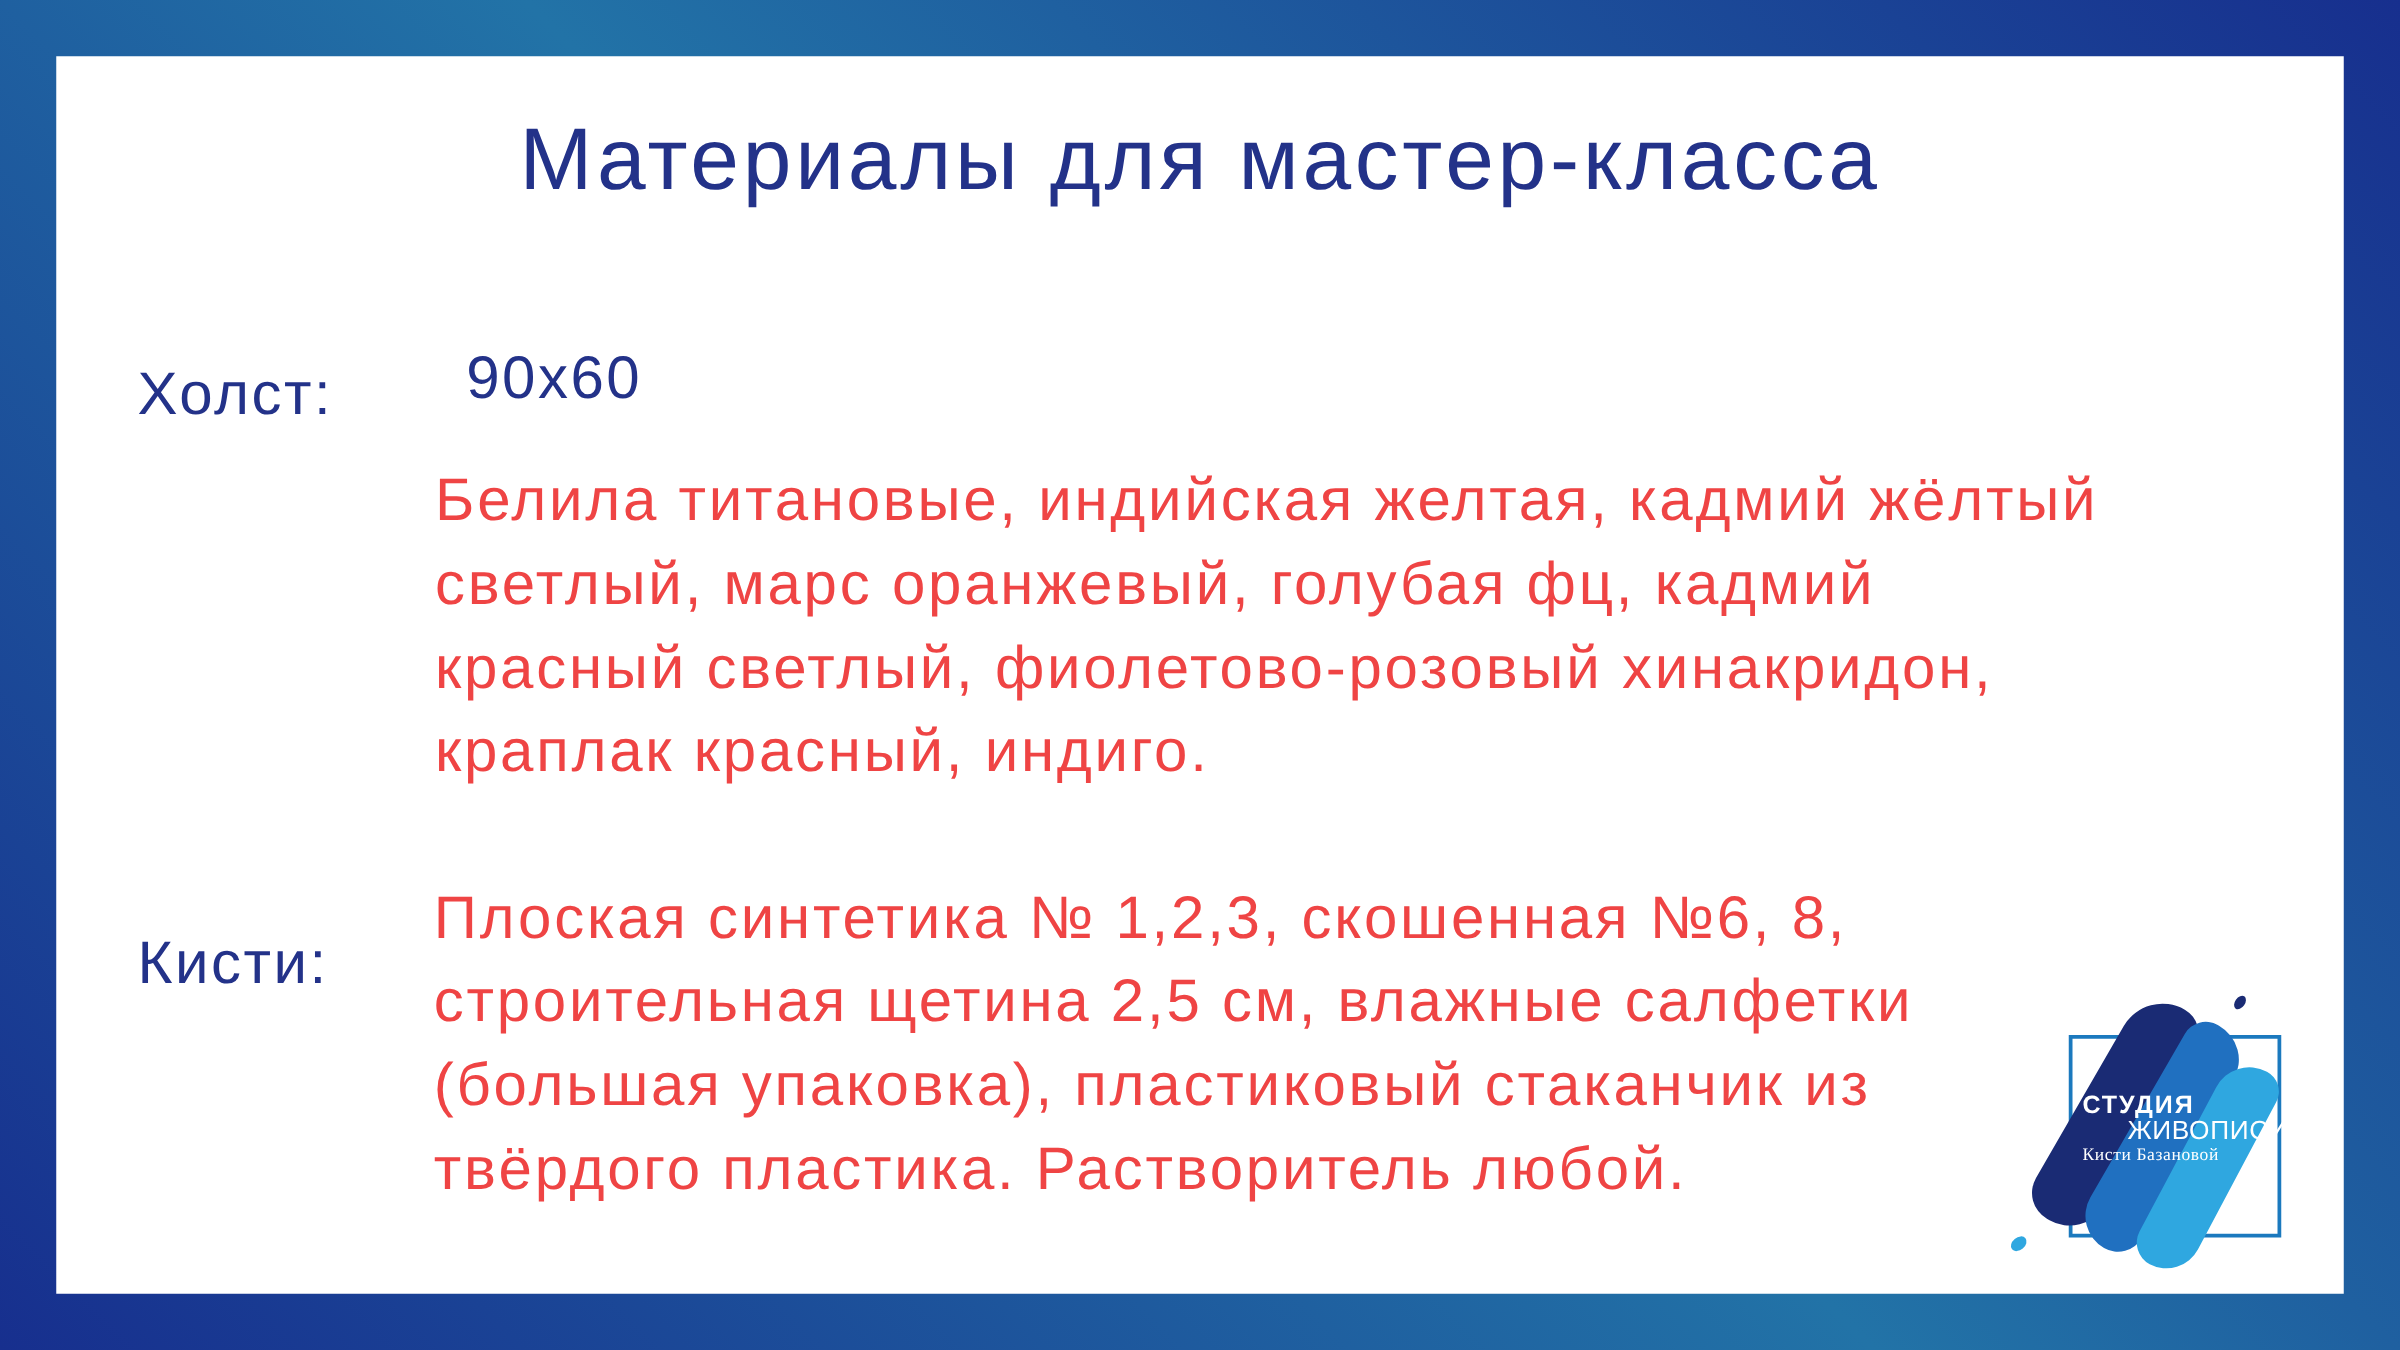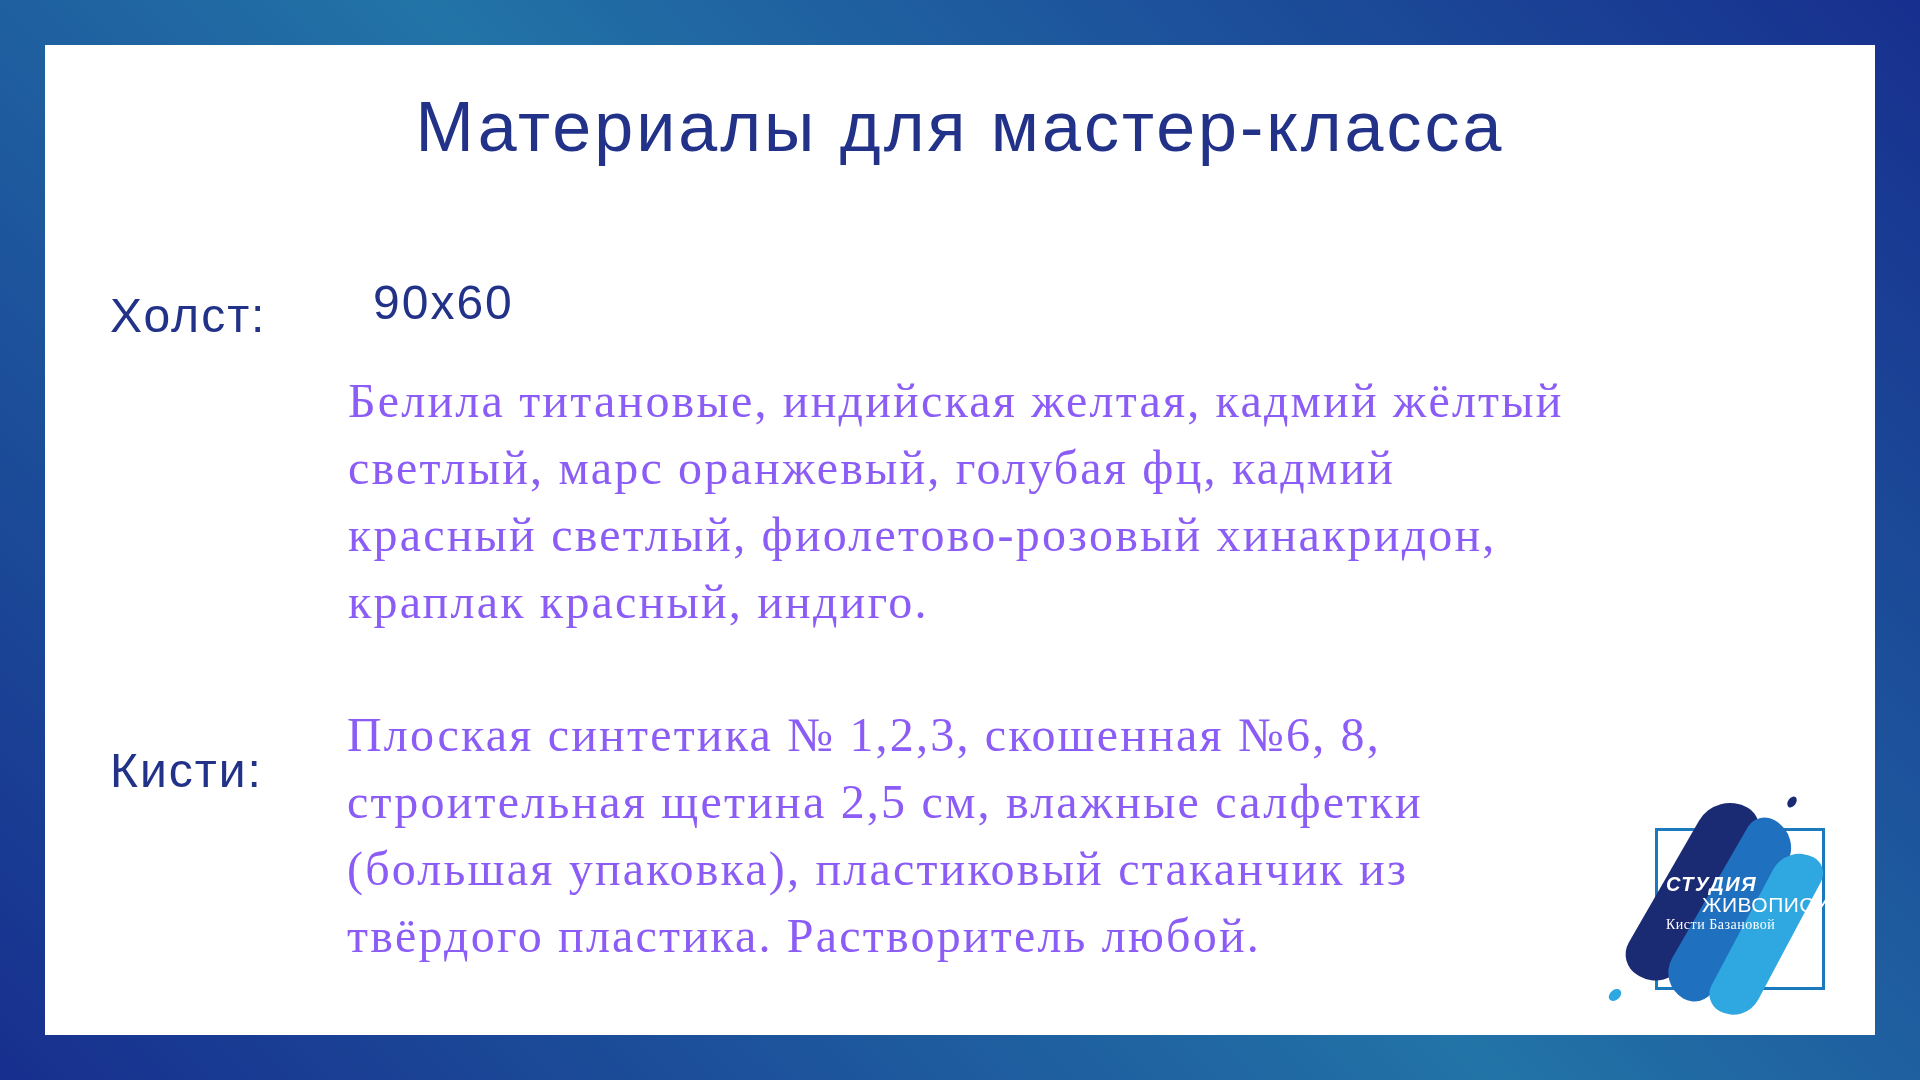--- a/index.html
+++ b/index.html
@@ -16,21 +16,21 @@
     text-align:center;font-size:70px;letter-spacing:3px;
     color:#233289;font-weight:400;
   }
   .label{
     position:absolute;font-size:48px;letter-spacing:2px;color:#233289;white-space:nowrap;
   }
   .value{
     position:absolute;font-size:48px;letter-spacing:2px;color:#233289;white-space:nowrap;
   }
   .para{
-    position:absolute;color:#8b5cf6;font-family:Liberation Serif, serif;
+    position:absolute;color:#ef4444;
   }
   .para .line{
     font-size:48px;letter-spacing:2.2px;line-height:67px;white-space:nowrap;
   }
   #label-holst{left:65px;top:226px;margin-top:17px;}
   #value-holst{left:328px;top:230px;}
   #label-kraski{left:65px;top:363px;}
   #para-kraski{left:303px;top:322px;}
   #label-kisti{left:65px;top:698px;}
   #para-kisti{left:302px;top:656px;}
@@ -54,21 +54,21 @@
   }
   .stroke-light{
     left:86px;top:130px;width:180px;height:48px;background:#2FA7E0;
     border-radius:26px 40px 24px 38px;transform:rotate(-62deg);
   }
   .splat-a{left:18px;top:210px;width:14px;height:10px;background:#2FA7E0;border-radius:50%;transform:rotate(-40deg);}
   .splat-b{left:196px;top:18px;width:12px;height:8px;background:#1A2B74;border-radius:50%;transform:rotate(-55deg);}
   .logo-text{
     position:absolute;left:76px;top:94px;color:#ffffff;line-height:1.0;
   }
-  .logo-line1{font-size:20px;font-weight:bold;letter-spacing:1.5px;font-style:italic;}
+  .logo-line1{font-size:20px;font-weight:bold;letter-spacing:1.5px;}
   .logo-line2{font-size:21px;font-weight:normal;letter-spacing:0.5px;margin-left:36px;}
   .logo-line3{font-size:14px;font-family:"Liberation Serif",serif;letter-spacing:0.5px;margin-top:3px;}
 </style>
 </head>
 <body>
 
 <div class="slide">
 
   <div class="title">Материалы для мастер-класса</div>
 

